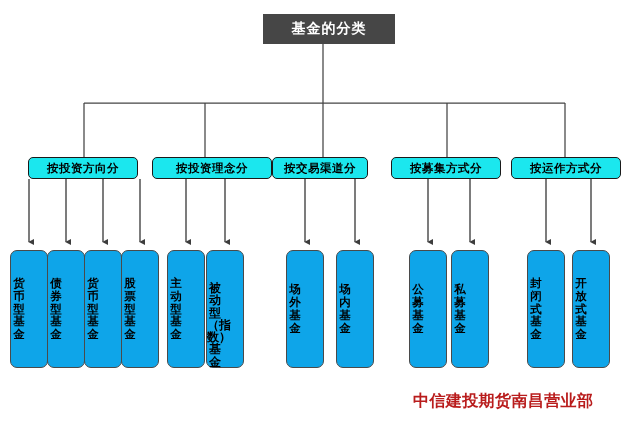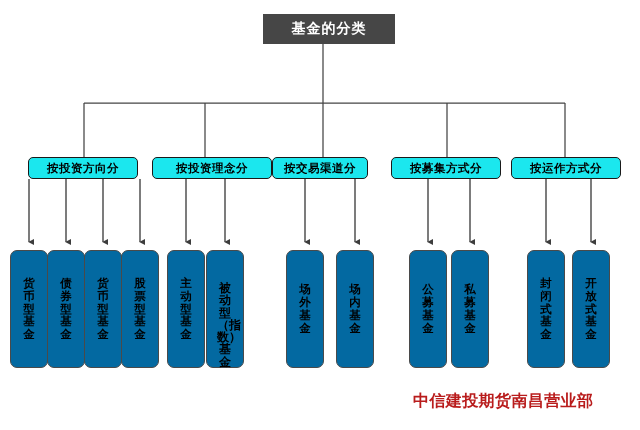--- a/index.html
+++ b/index.html
@@ -34,25 +34,25 @@
     display:flex;align-items:center;justify-content:center;
     font-size:11.5px;font-weight:bold;color:#000000;
     box-sizing:border-box;
     letter-spacing:.5px;
   }
 
   
   .leaf-box{
     position:absolute;
     top:250px;height:118px;width:38px;
-    background:#0369a1;
+    background:#0ea5e9;
     border:1.3px solid #4a4a4a;
     border-radius:7px;
     box-sizing:border-box;
-    display:flex;align-items:center;justify-content:center;
+    display:flex;align-items:center;justify-content:flex-start;
     padding-top:0;
   }
   .leaf-text{
     font-size:11.5px;
     font-weight:bold;
     color:#000000;
     line-height:1.12;
     text-align:center;
     width:16px;
     word-break:break-all;

